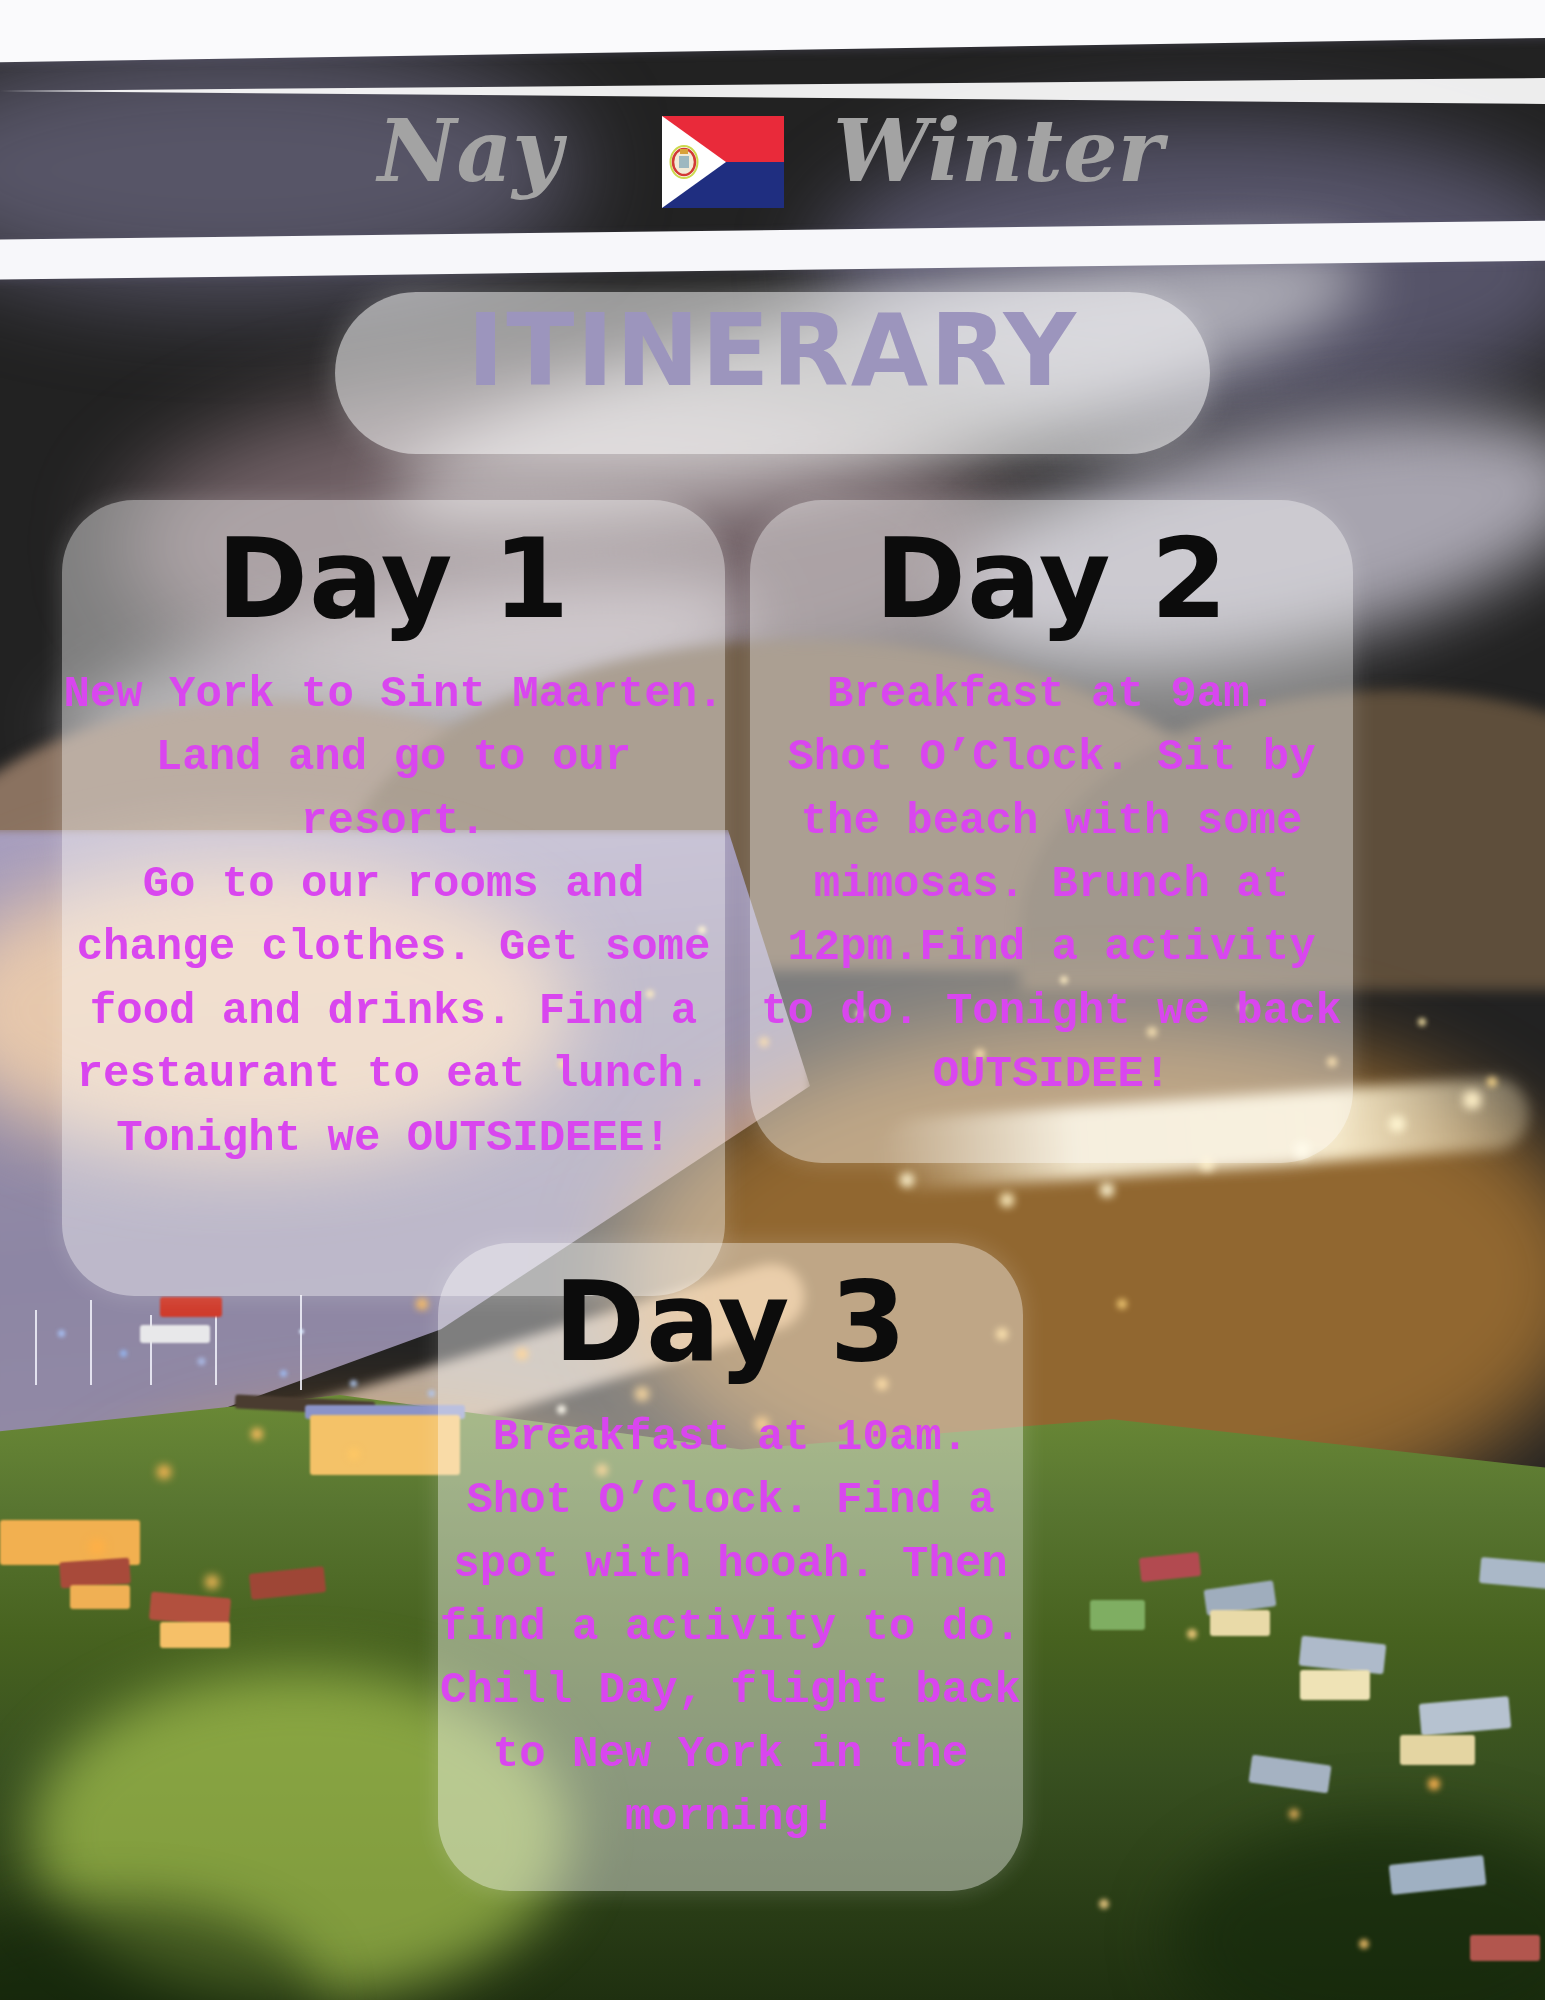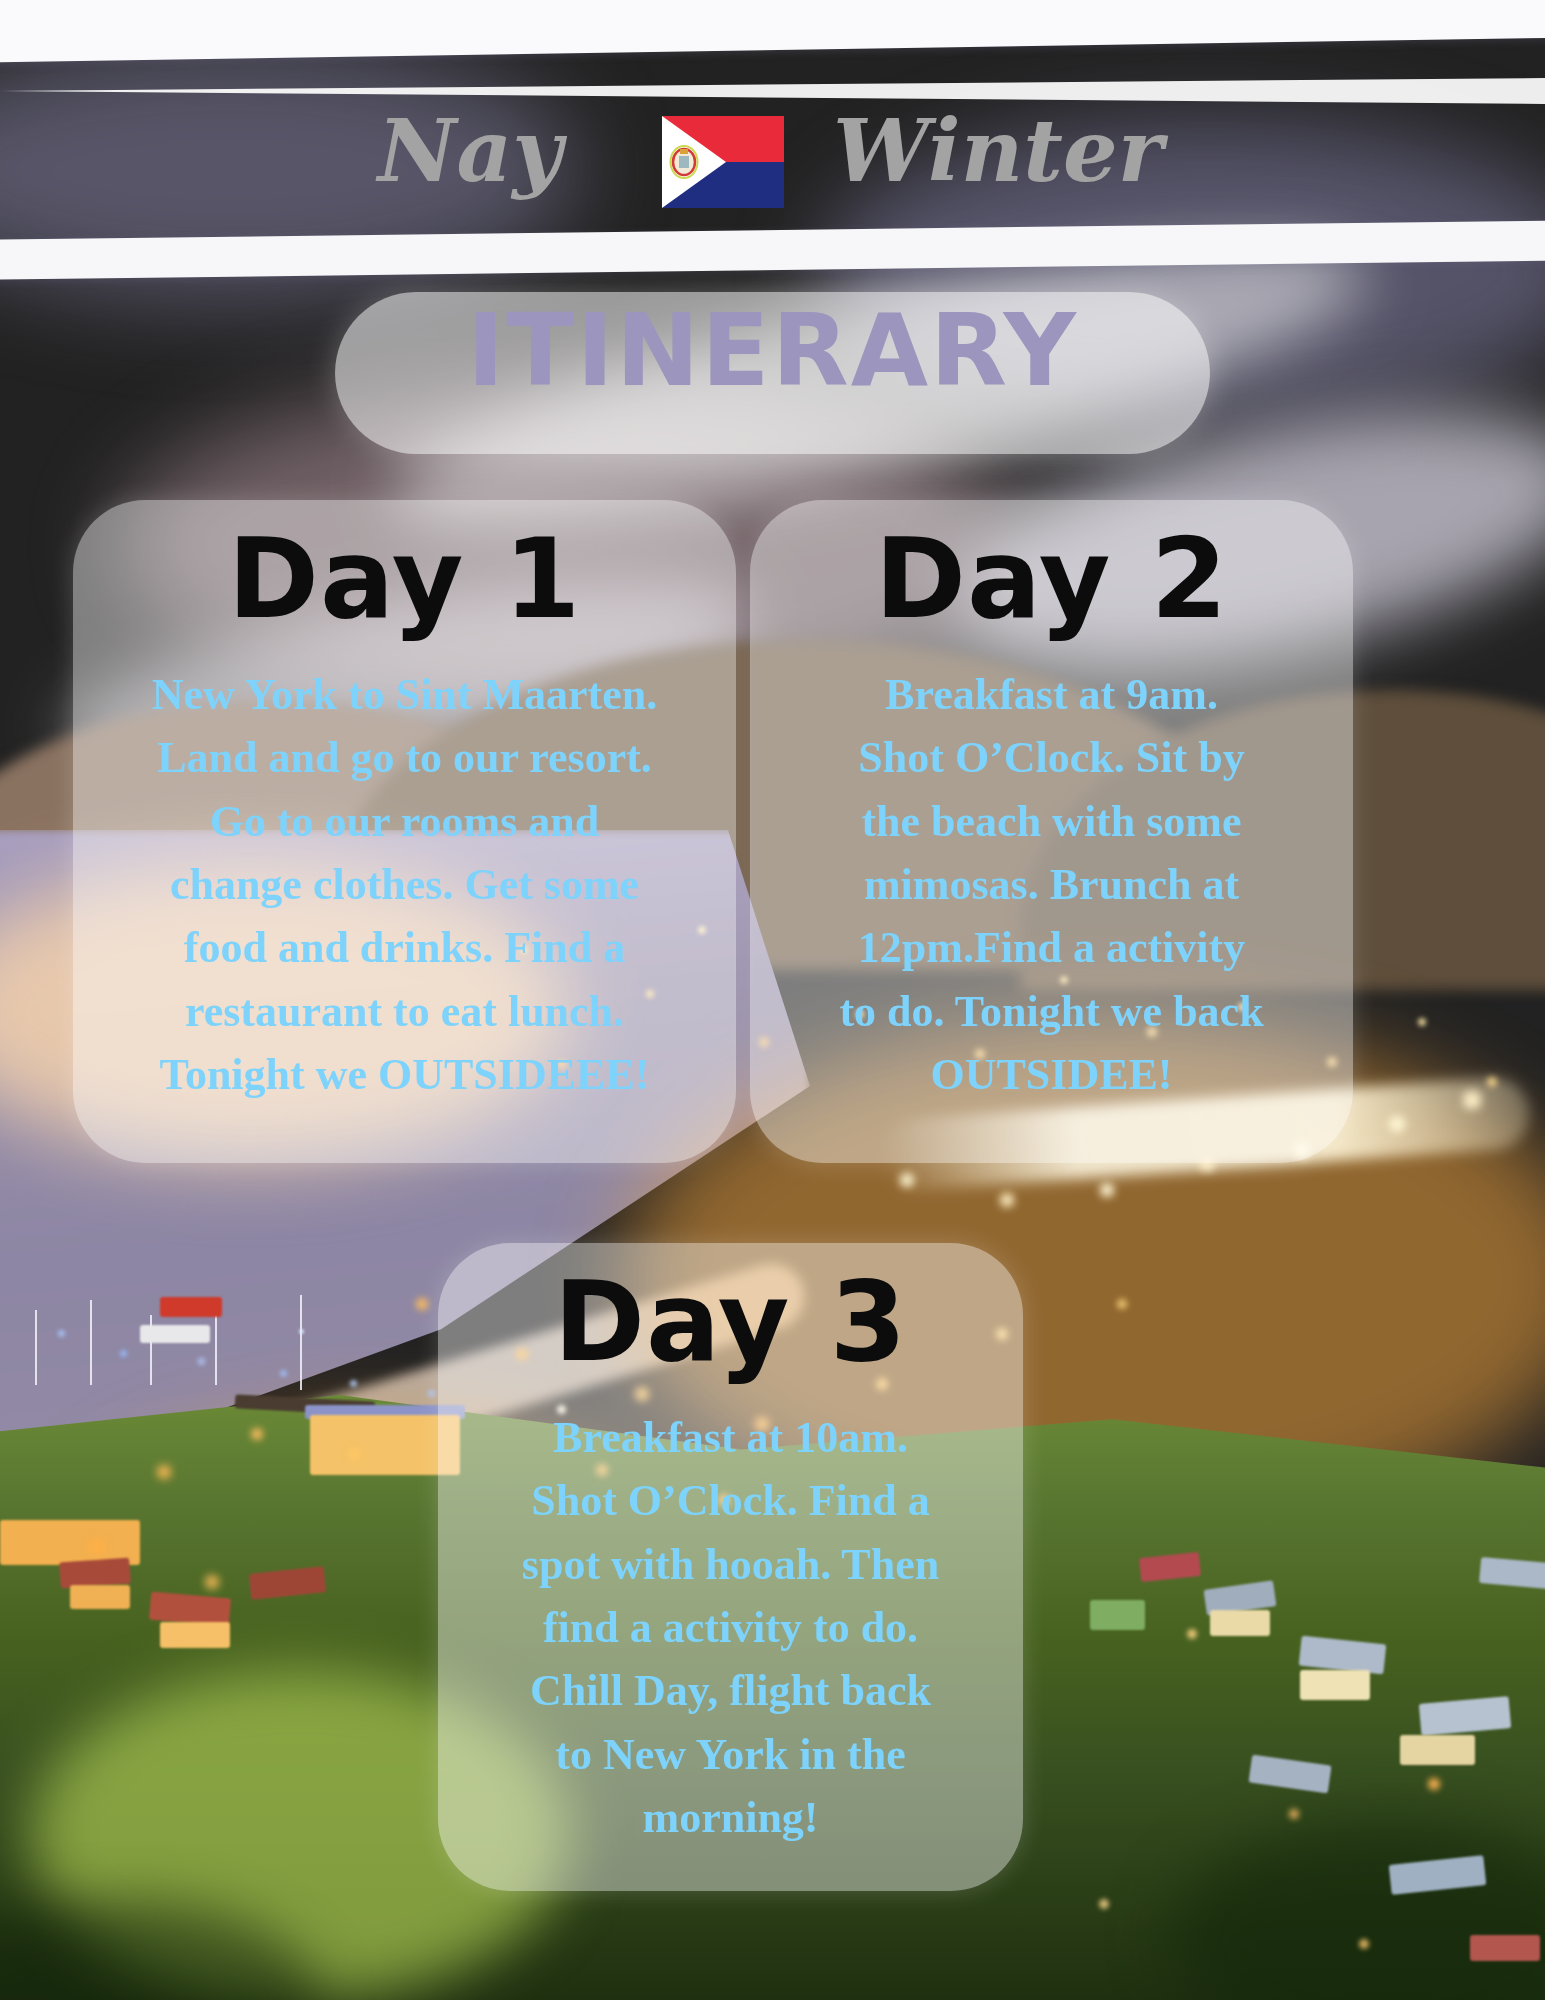--- a/index.html
+++ b/index.html
@@ -95,27 +95,27 @@
   .flag{left:662px;top:116px;width:122px;height:92px;}
 
   .pill{left:335px;top:292px;width:875px;height:162px;border-radius:82px;
         background:rgba(255,255,255,.55);display:flex;align-items:flex-start;justify-content:center;
         box-shadow:0 0 30px rgba(255,255,255,.25);}
   .pill-text{position:static;font-family:"DejaVu Sans",sans-serif;font-weight:bold;
              font-size:100px;letter-spacing:2px;color:#9c95bd;}
 
   .day-card{background:rgba(255,255,255,.42);border-radius:72px;text-align:center;
             box-shadow:0 0 24px rgba(255,255,255,.18);}
-  .card-1{left:73px;top:500px;width:663px;height:663px;}
+  .card-1{left:62px;top:500px;width:663px;height:796px;}
   .card-2{left:750px;top:500px;width:603px;height:663px;}
   .card-3{left:438px;top:1243px;width:585px;height:648px;}
   .day-heading{position:static;display:block;font-family:"DejaVu Sans",sans-serif;font-weight:bold;
                font-size:110px;line-height:1.3;letter-spacing:1px;color:#0c0c0c;margin-top:8px;}
-  .day-body{position:static;display:block;font-family:Liberation Serif, serif;font-weight:bold;
-            font-size:44px;line-height:1.44;color:#7dd3fc;white-space:pre-line;margin-top:12px;}
+  .day-body{position:static;display:block;font-family:Liberation Mono, monospace;font-weight:bold;
+            font-size:44px;line-height:1.44;color:#d946ef;white-space:pre-line;margin-top:12px;}
 </style>
 </head>
 <body>
 
 <div class="poster">
 
   <div>
     <div class="bg-sky"></div>
     <div class="cloud cloud-dark1"></div>
     <div class="cloud cloud-dark2"></div>

